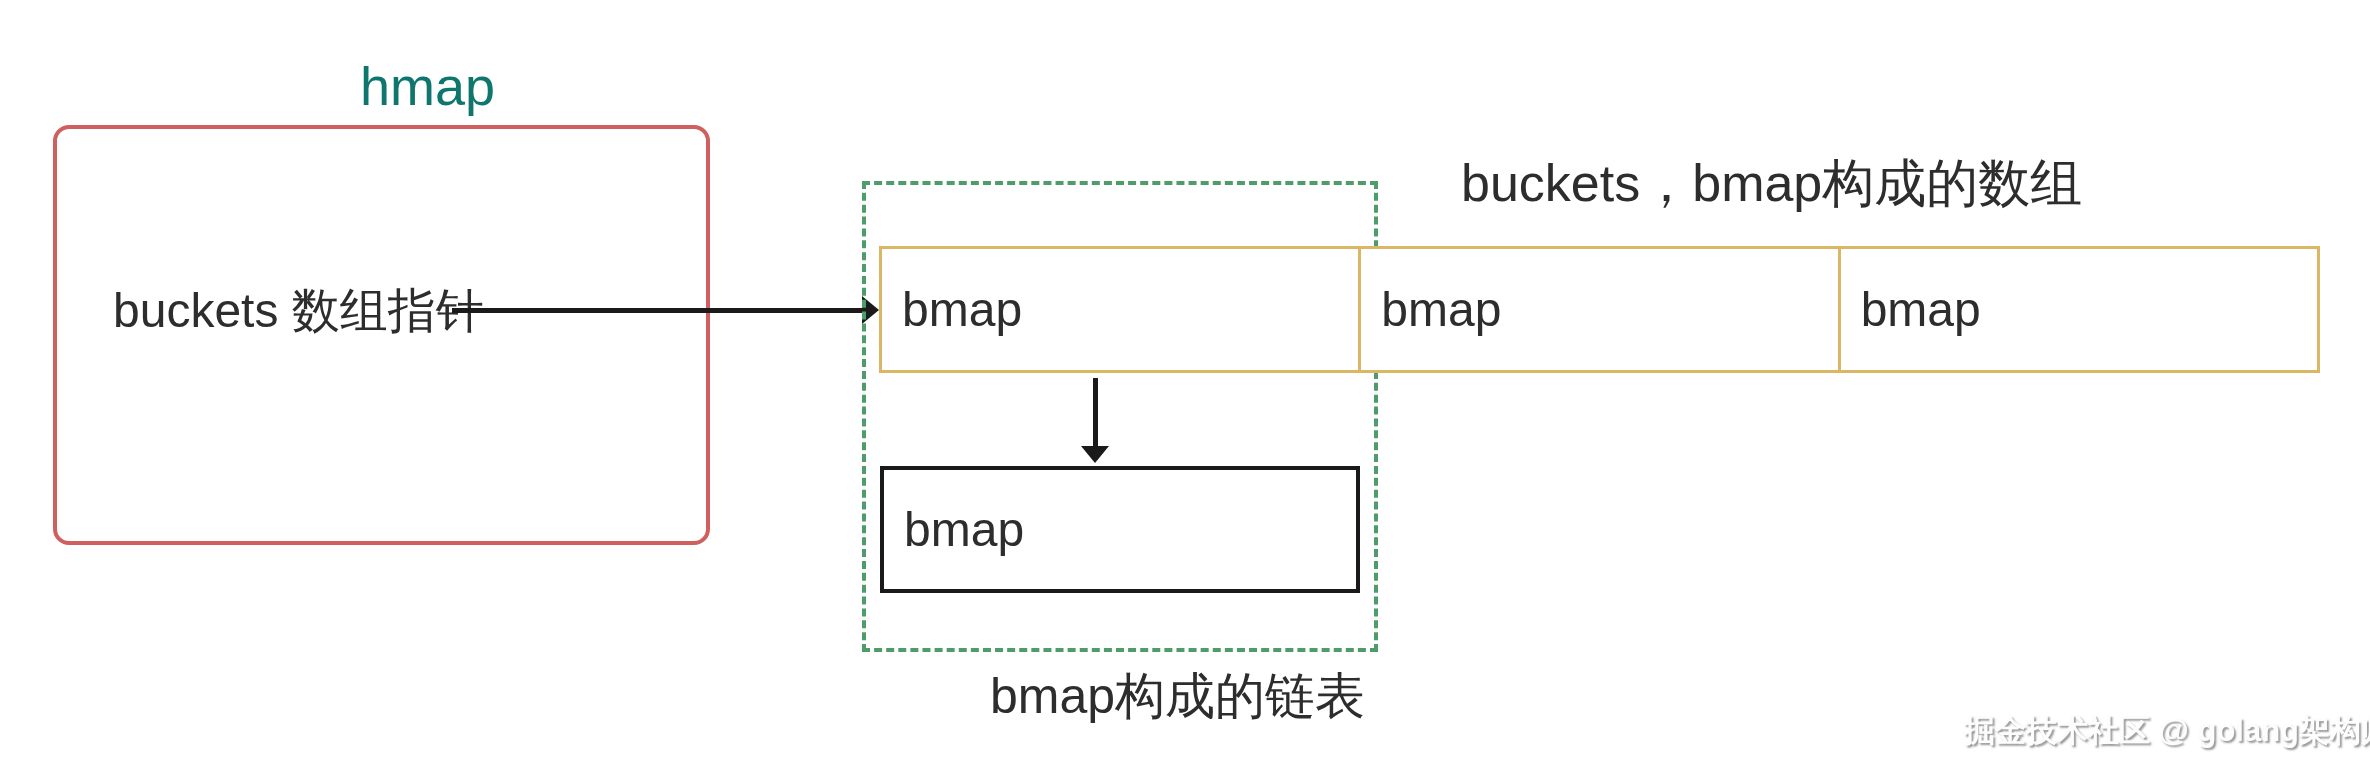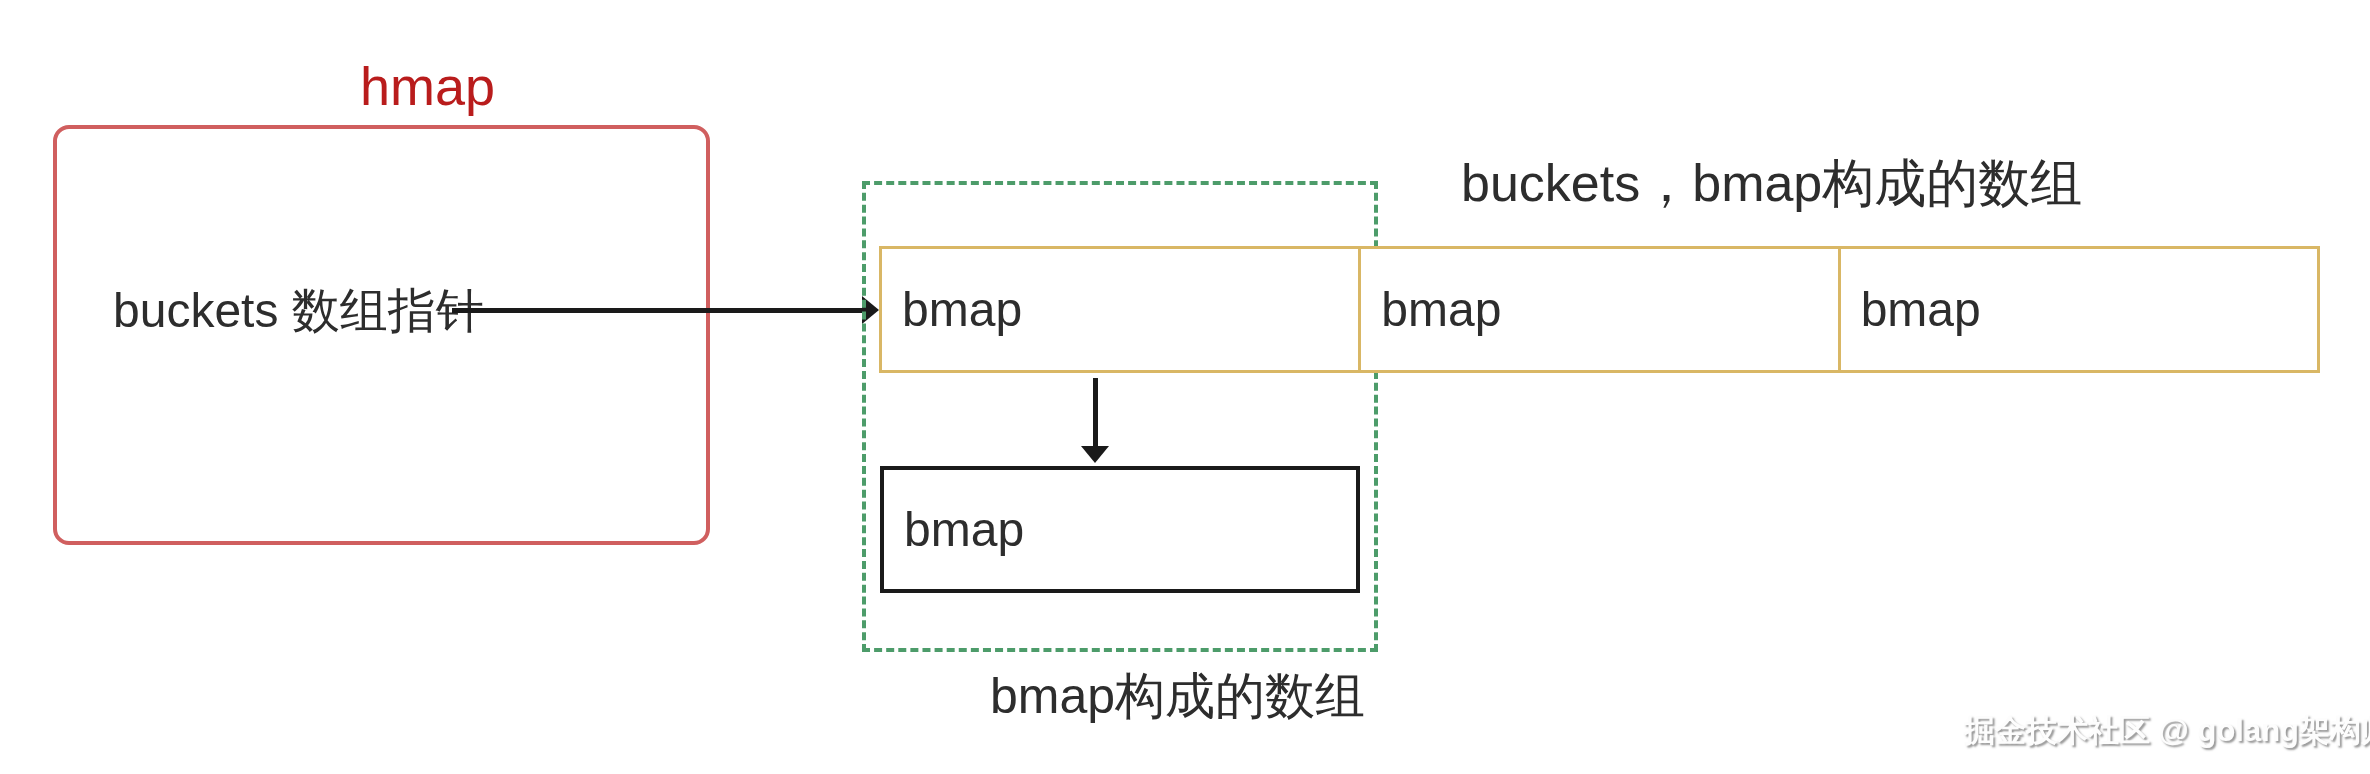--- a/index.html
+++ b/index.html
@@ -15,21 +15,21 @@
     overflow: hidden;
     font-family: "Liberation Sans", "DejaVu Sans", sans-serif;
     color: #2d2d2d;
   }
   .abs { position: absolute; }
 
   
   .hmap-title {
     left: 360px; top: 58px;
     font-size: 54px; line-height: 56px;
-    color: #b91c1c;
+    color: #0f766e;
   }
   .hmap-box {
     left: 53px; top: 125px;
     width: 657px; height: 420px;
     box-sizing: border-box;
     border: 4px solid #d05f5f;
     border-radius: 16px;
     background: #ffffff;
   }
   .hmap-field-label {
@@ -153,17 +153,17 @@
     <div class="bucket-cell">bmap</div>
     <div class="bucket-cell">bmap</div>
     <div class="bucket-cell">bmap</div>
   </div>
 
   <div class="abs v-arrow-line"></div>
   <div class="abs v-arrow-head"></div>
 
   <div class="abs overflow-box">bmap</div>
 
-  <div class="abs linked-list-label">bmap构成的数组</div>
+  <div class="abs linked-list-label">bmap构成的链表</div>
 
   <div class="abs watermark">掘金技术社区 @ golang架构师k哥</div>
 
 </div>
 
 </body></html>

